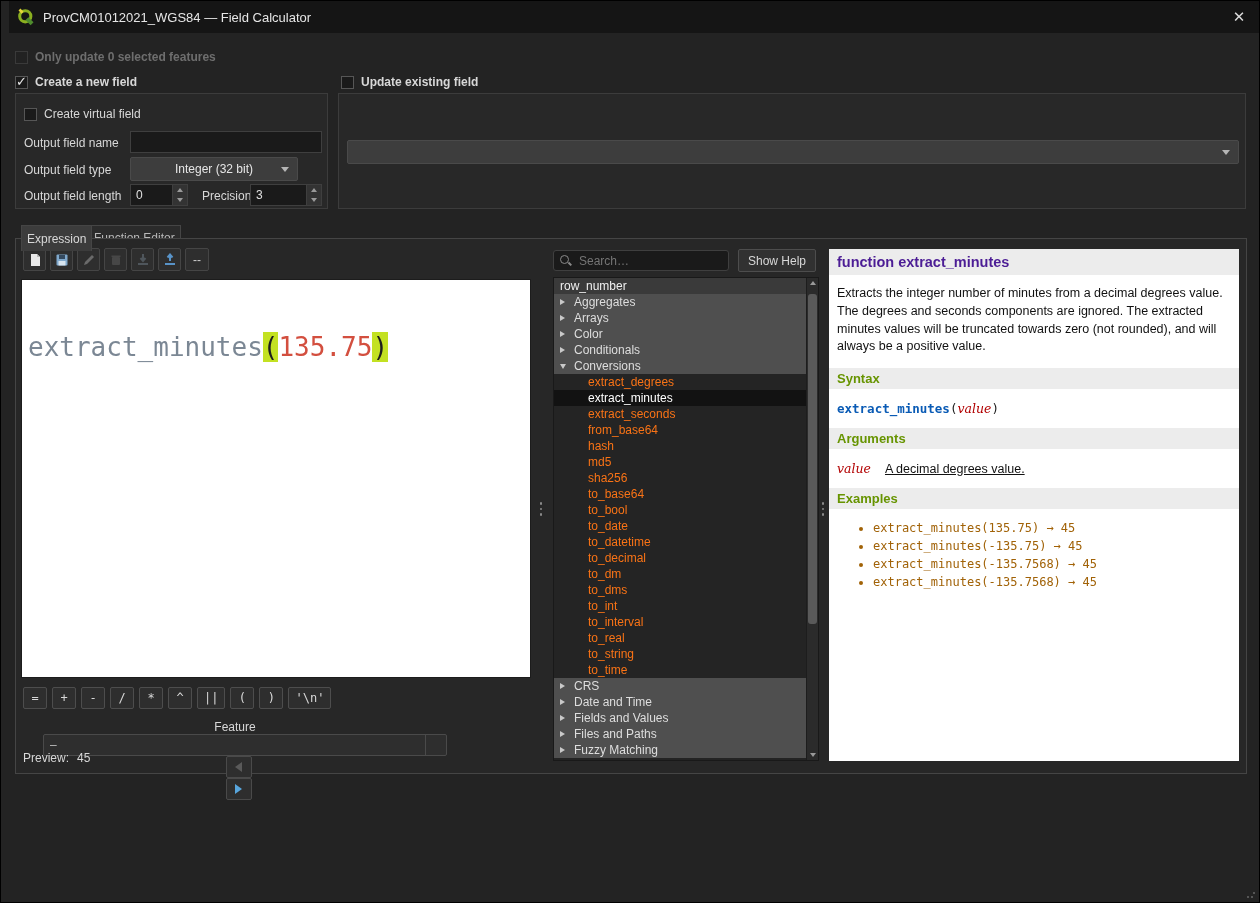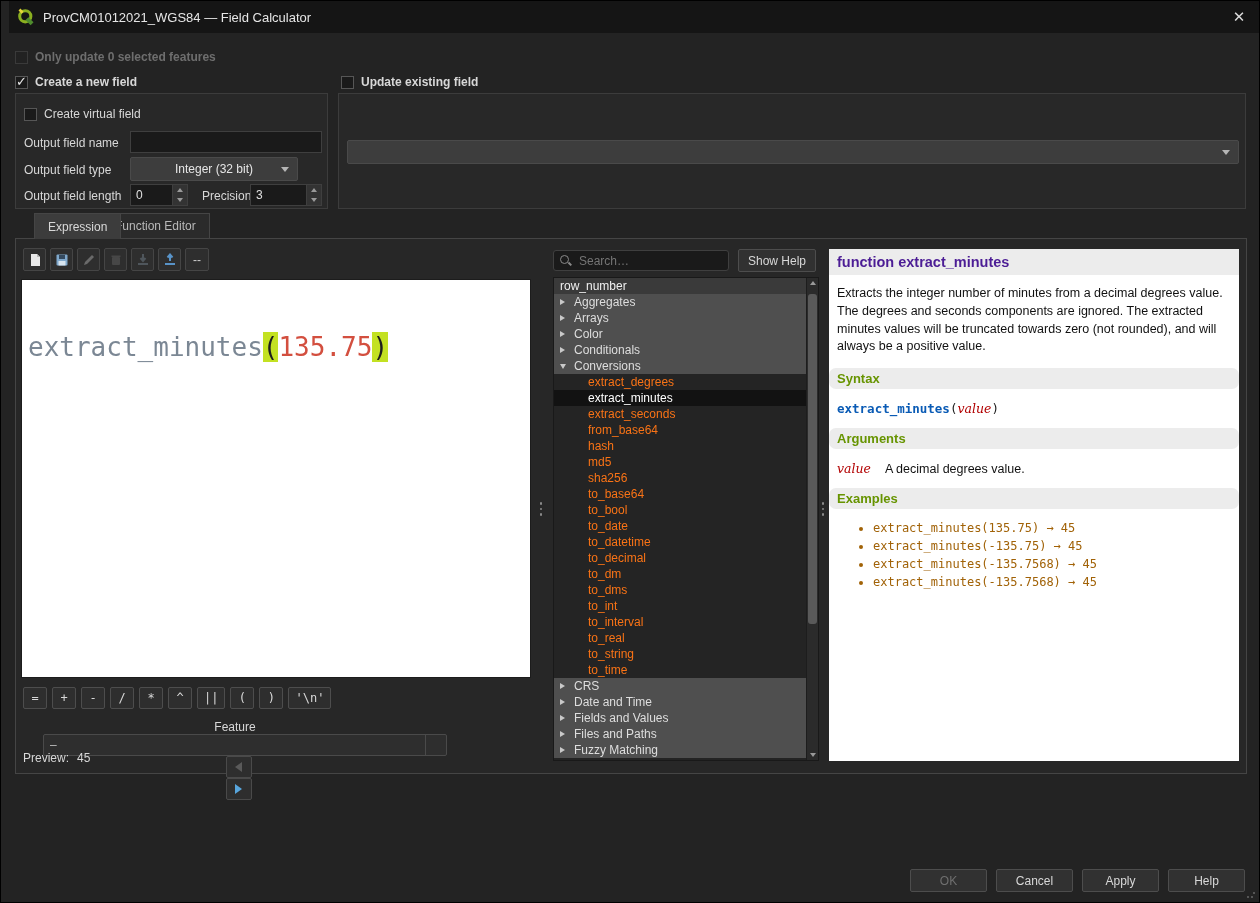--- a/index.html
+++ b/index.html
@@ -24,21 +24,21 @@
   .textinput{position:absolute;background:#1a1a1a;border:1px solid #3f3f3f;box-sizing:border-box;color:#e0e0e0;height:22px;font-size:12px;padding:0 5px;font-family:"Liberation Sans",sans-serif;}
   .combo{position:absolute;background:#3d3d3d;border:1px solid #4a4a4a;border-radius:2px;box-sizing:border-box;height:24px;display:flex;align-items:center;justify-content:center;color:#e6e6e6;}
   .combo .arrow-dn{position:absolute;right:8px;top:9px;width:0;height:0;border-left:4px solid transparent;border-right:4px solid transparent;border-top:5px solid #b5b5b5;}
   .spin{position:absolute;background:#1a1a1a;border:1px solid #3f3f3f;box-sizing:border-box;height:22px;display:flex;align-items:center;}
   .spin .val{padding-left:5px;flex:1;color:#e0e0e0;}
   .spin .btns{width:14px;height:100%;display:flex;flex-direction:column;border-left:1px solid #3f3f3f;background:#333;}
   .spin .btns div{flex:1;display:flex;align-items:center;justify-content:center;}
   .tri-up{width:0;height:0;border-left:3.5px solid transparent;border-right:3.5px solid transparent;border-bottom:4px solid #9a9a9a;}
   .tri-dn{width:0;height:0;border-left:3.5px solid transparent;border-right:3.5px solid transparent;border-top:4px solid #9a9a9a;}
   
-  .tab{position:absolute;top:212px;height:25px;border:1px solid #454545;border-bottom:none;box-sizing:border-box;display:flex;align-items:center;padding:0 13px;color:#d8d8d8;margin-left:13px;}
+  .tab{position:absolute;top:224px;height:25px;border:1px solid #454545;border-bottom:none;box-sizing:border-box;display:flex;align-items:center;padding:0 5px;color:#d8d8d8;}
   .tab.active{background:#3c3c3c;height:26px;z-index:3;}
   .tab.inactive{background:#2b2b2b;color:#b9b9b9;}
   .content{position:absolute;left:14px;top:237px;width:1232px;height:536px;background:#272727;border:1px solid #454545;box-sizing:border-box;}
   
   .xtoolbar{position:absolute;left:22px;top:247px;display:flex;gap:4px;align-items:center;z-index:2;}
   .iconbtn{width:23px;height:23px;background:#2e2e2e;border:1px solid #454545;border-radius:2px;display:flex;align-items:center;justify-content:center;box-sizing:border-box;}
   .iconbtn svg{display:block;}
   .dashbtn{height:23px;min-width:24px;background:#2e2e2e;border:1px solid #454545;border-radius:2px;color:#cfcfcf;font-size:12px;display:flex;align-items:center;justify-content:center;box-sizing:border-box;padding:0 4px;}
   
   .editor{position:absolute;left:20px;top:278px;width:510px;height:399px;background:#ffffff;border:1px solid #1c1c1c;box-sizing:border-box;overflow:hidden;z-index:2;}
@@ -78,26 +78,26 @@
   .arr-r{width:0;height:0;border-left:5px solid #c9c9c9;border-top:3.5px solid transparent;border-bottom:3.5px solid transparent;}
   .arr-d{width:0;height:0;border-top:5px solid #c9c9c9;border-left:3.5px solid transparent;border-right:3.5px solid transparent;}
   .vscroll{position:absolute;right:0;top:0;width:12px;height:100%;background:#2b2b2b;border-left:1px solid #1d1d1d;box-sizing:border-box;}
   .vscroll .up{position:absolute;top:3px;left:2.5px;}
   .vscroll .dn{position:absolute;bottom:3px;left:2.5px;}
   .vscroll .thumb{position:absolute;left:1px;top:16px;width:9px;height:330px;background:#5a5a5a;border-radius:3px;}
   
   .help{position:absolute;left:828px;top:248px;width:410px;height:512px;background:#ffffff;color:#1a1a1a;overflow:hidden;z-index:2;}
   .help-title{background:#ececec;color:#4c1d95;font-weight:bold;font-size:14.5px;padding:5px 8px;}
   .help-desc{margin:10px 8px 4px 8px;font-size:12.5px;line-height:1.42;color:#111;}
-  .help-heading{background:#ececec;color:#679400;font-weight:bold;font-size:13px;padding:3px 8px;margin-top:12px;border-radius:7px;}
+  .help-heading{background:#ececec;color:#679400;font-weight:bold;font-size:13px;padding:3px 8px;margin-top:12px;}
   .help-syntax{margin:12px 8px;font-family:"DejaVu Sans Mono","Liberation Mono",monospace;font-size:12.5px;}
   .help-syntax .fnref{color:#0a5bb5;font-weight:bold;}
   .argname{color:#b20000;font-style:italic;font-family:"DejaVu Serif","Liberation Serif",serif;font-size:12.5px;}
   .help-arg{margin:12px 8px;}
-  .help-arg .argdesc{margin-left:14px;font-size:12.5px;color:#111;}
+  .help-arg .argdesc{margin-left:14px;font-size:12.5px;color:#111;text-decoration:underline;}
   ul.examples{margin:12px 0 0 0;padding-left:44px;}
   ul.examples li{font-family:"DejaVu Sans Mono","Liberation Mono",monospace;font-size:12px;color:#a16207;margin-bottom:4px;list-style-type:disc;}
   
   .inforow{position:absolute;left:22px;top:811px;display:flex;align-items:center;}
   .infoicon{width:17px;height:17px;border-radius:50%;background:#2f9fe0;position:relative;flex:0 0 auto;}
   .infoicon::after{content:"i";position:absolute;left:0;top:0;width:100%;height:100%;display:flex;align-items:center;justify-content:center;color:#fff;font-family:"DejaVu Serif","Liberation Serif",serif;font-style:italic;font-weight:bold;font-size:12px;}
   .infotext{margin-left:52px;color:#e4e4e4;font-size:12px;}
   .btnrow{position:absolute;right:14px;top:868px;display:flex;gap:9px;}
   .btn{width:77px;height:23px;background:#313131;border:1px solid #4d4d4d;border-radius:2px;color:#d8d8d8;font-size:12px;box-sizing:border-box;font-family:"Liberation Sans",sans-serif;}
   .btn.disabled{color:#6f6f6f;}
@@ -422,21 +422,15 @@
     <div class="help-heading">Examples</div>
     <ul class="examples">
         <li>extract_minutes(135.75) → 45</li>
         <li>extract_minutes(-135.75) → 45</li>
         <li>extract_minutes(-135.7568) → 45</li>
         <li>extract_minutes(-135.7568) → 45</li>
       </ul>
   </div>
 
 
-  <div class="btnrow">
-    <button class="btn disabled">OK</button>
-    <button class="btn">Cancel</button>
-    <button class="btn">Apply</button>
-    <button class="btn">Help</button>
-  </div>
 
   <div class="grip"></div>
 </div>
 
 </body></html>

